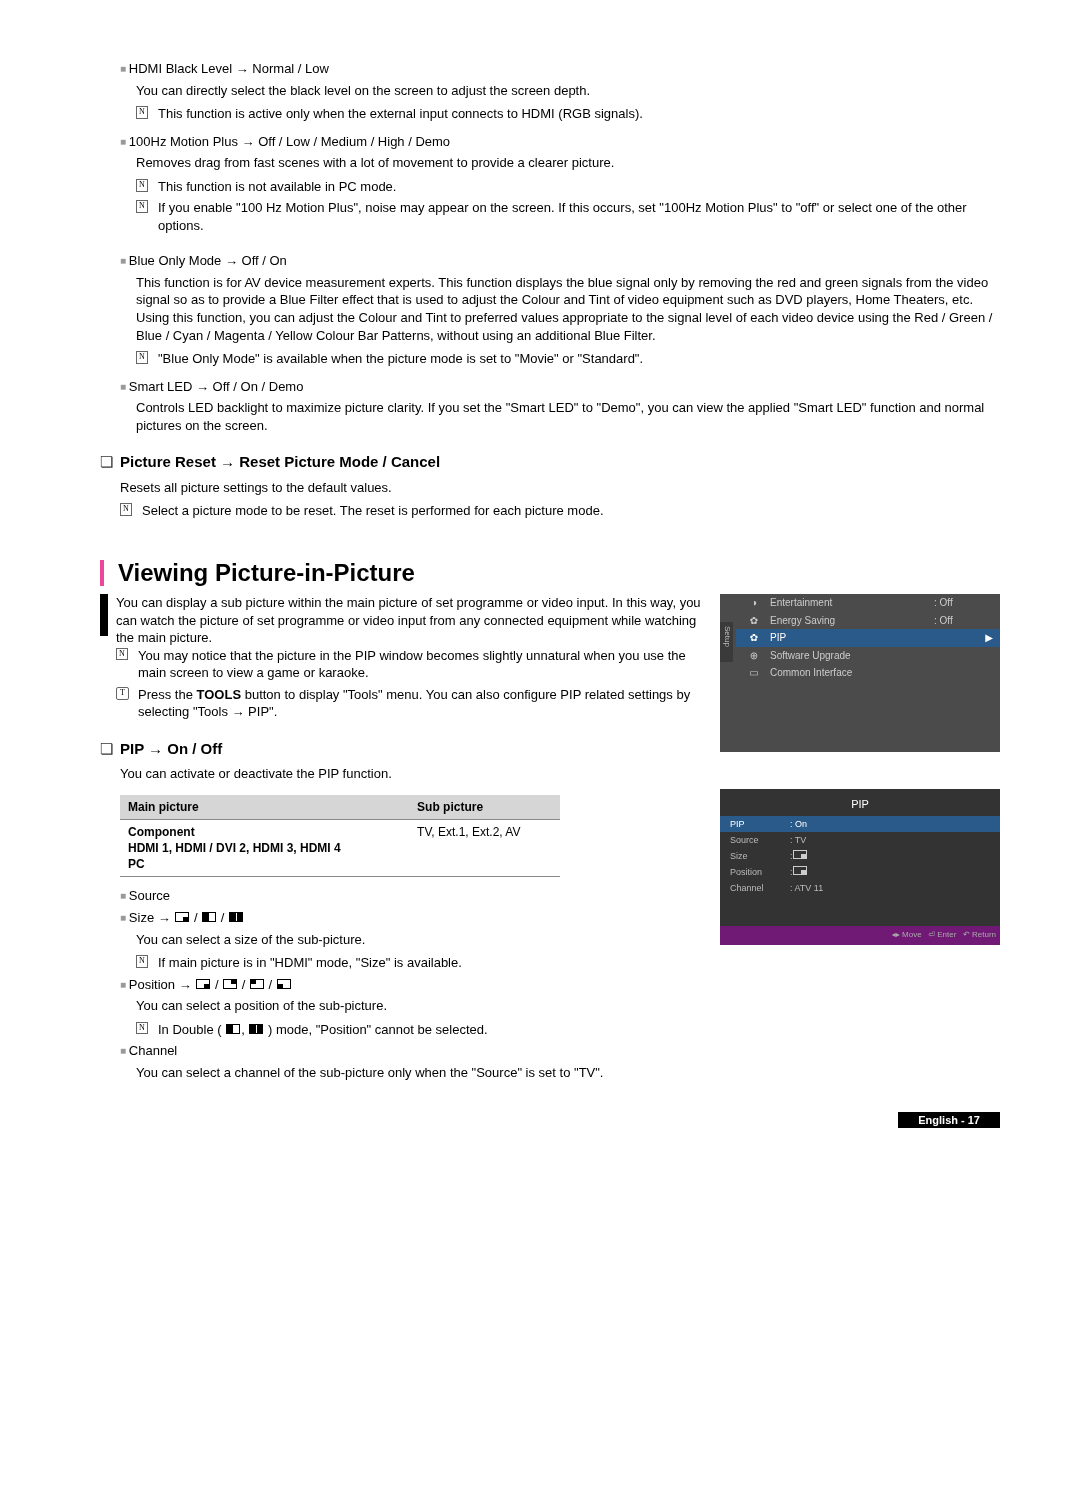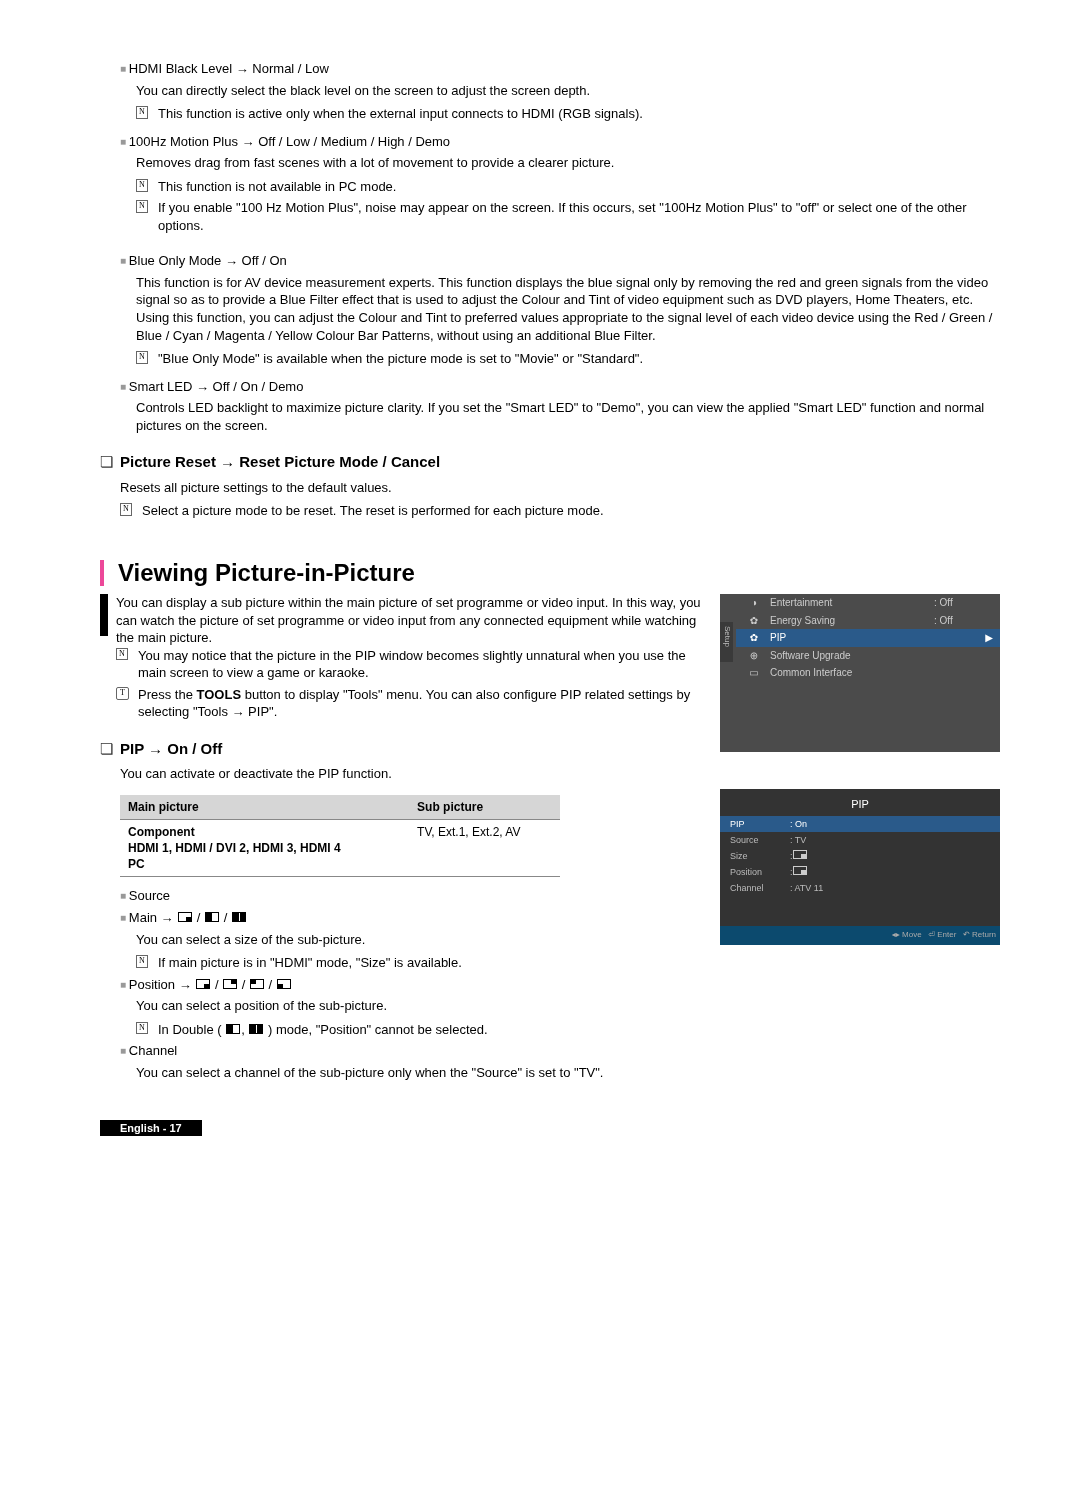--- a/index.html
+++ b/index.html
@@ -64,36 +64,36 @@
   .osd-val { width: 60px; text-align: left; }
   .osd-menu2 {
     background: #333;
     color: #bbb;
     padding: 4px 0 0 0;
   }
   .osd-title { text-align: center; color: #fff; padding: 4px; font-size: 11px; }
   .osd-row2 { display: flex; padding: 2px 10px; font-size: 9px; }
   .osd-row2.sel { background: #2a5a8a; color: #fff; }
   .osd-lbl2 { width: 60px; }
-  .osd-footer { background: #0c4a6e; padding: 4px; text-align: right; font-size: 8px; color: #aaa; margin-top: 30px; }
+  .osd-footer { background: #701a75; padding: 4px; text-align: right; font-size: 8px; color: #aaa; margin-top: 30px; }
   .pip-lower { display: flex; }
   .pip-lower-left { flex: 1; }
   table.pip-table { border-collapse: collapse; width: 100%; margin: 6px 0 10px 20px; max-width: 440px; }
   table.pip-table th { background: #d6d6d6; text-align: left; padding: 4px 8px; font-weight: bold; border-bottom: 1px solid #888; font-size: 12px; }
   table.pip-table td { padding: 4px 8px; border-bottom: 1px solid #888; vertical-align: top; font-size: 12px; }
   .pos-icon { display: inline-block; width: 14px; height: 10px; border: 1px solid #000; position: relative; margin: 0 1px; }
   .pos-icon .inner { position: absolute; width: 5px; height: 4px; background: #000; }
   .pos-br .inner { bottom: 0; right: 0; }
   .pos-bl .inner { bottom: 0; left: 0; }
   .pos-tl .inner { top: 0; left: 0; }
   .pos-tr .inner { top: 0; right: 0; }
   .pos-half-l .inner { width: 50%; height: 100%; left: 0; }
   .pos-split .inner { width: 100%; height: 100%; left: 0; }
   .pos-split::after { content: ""; position: absolute; left: 50%; top: 0; bottom: 0; width: 1px; background: #fff; }
-  .page-footer { text-align: left; margin-top: 32px; }
+  .page-footer { text-align: right; margin-top: 24px; }
   .page-footer span { background: #000; color: #fff; padding: 2px 20px; font-size: 11px; font-weight: bold; }
   .osd-icon { display:inline-block; width:14px; height:9px; border:1px solid #ccc; position:relative; }
   .osd-icon .i { position:absolute; width:5px; height:4px; background:#ccc; }
   .osd-arrow { width: 10px; text-align: center; }
 </style>
 </head>
 <body>
 
 <div class="sq-bullet"><span class="sq-bullet-title">HDMI Black Level → Normal / Low</span></div>
 <div class="sq-body">You can directly select the black level on the screen to adjust the screen depth.</div>
@@ -177,21 +177,21 @@
 HDMI 1, HDMI / DVI 2, HDMI 3, HDMI 4
 PC</td>
         <td>TV, Ext.1, Ext.2, AV</td>
       </tr>
     </tbody>
       </table>
 
     <div class="sq-bullet"><span>Source</span></div>
 
     <div class="sq-bullet">
-      <span>Main → </span>
+      <span>Size → </span>
       <span class="pos-icon pos-br"><span class="inner"></span></span> /
       <span class="pos-icon pos-half-l"><span class="inner"></span></span> /
       <span class="pos-icon pos-split"><span class="inner"></span></span>
     </div>
     <div class="sq-body">You can select a size of the sub-picture.</div>
     <div class="note">If main picture is in "HDMI" mode, "Size" is available.</div>
 
     <div class="sq-bullet">
       <span>Position → </span>
       <span class="pos-icon pos-br"><span class="inner"></span></span> /

